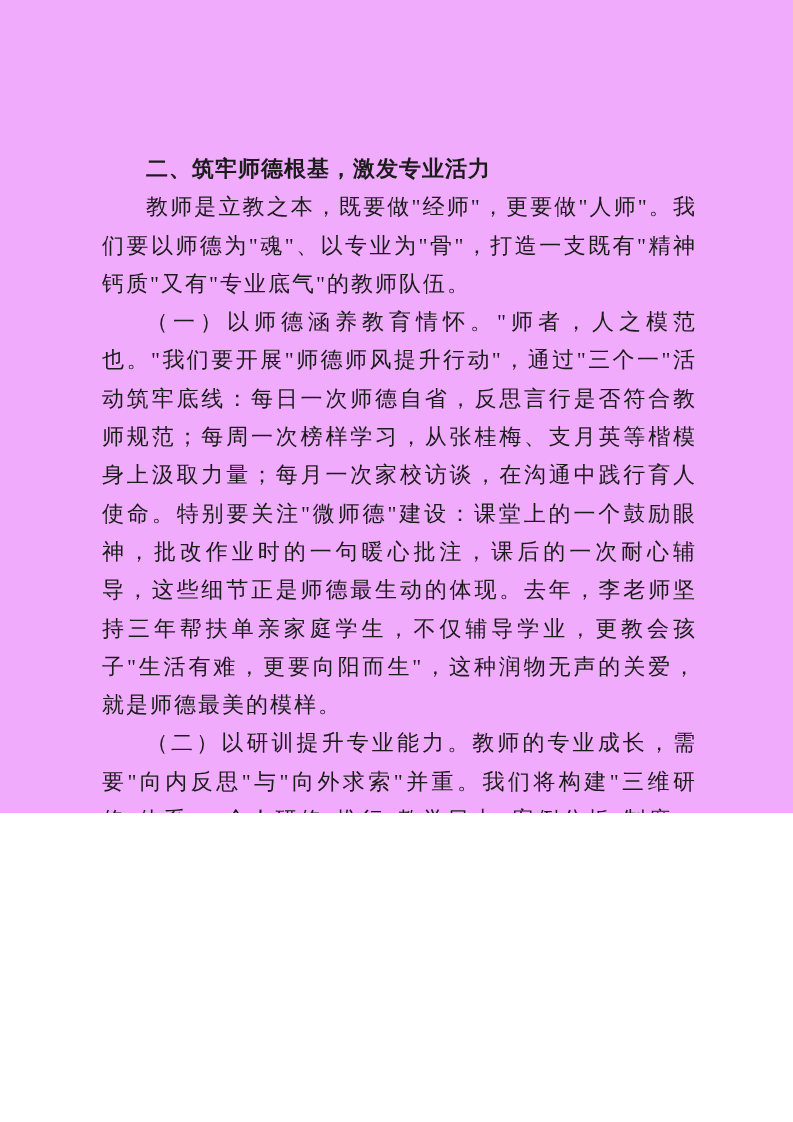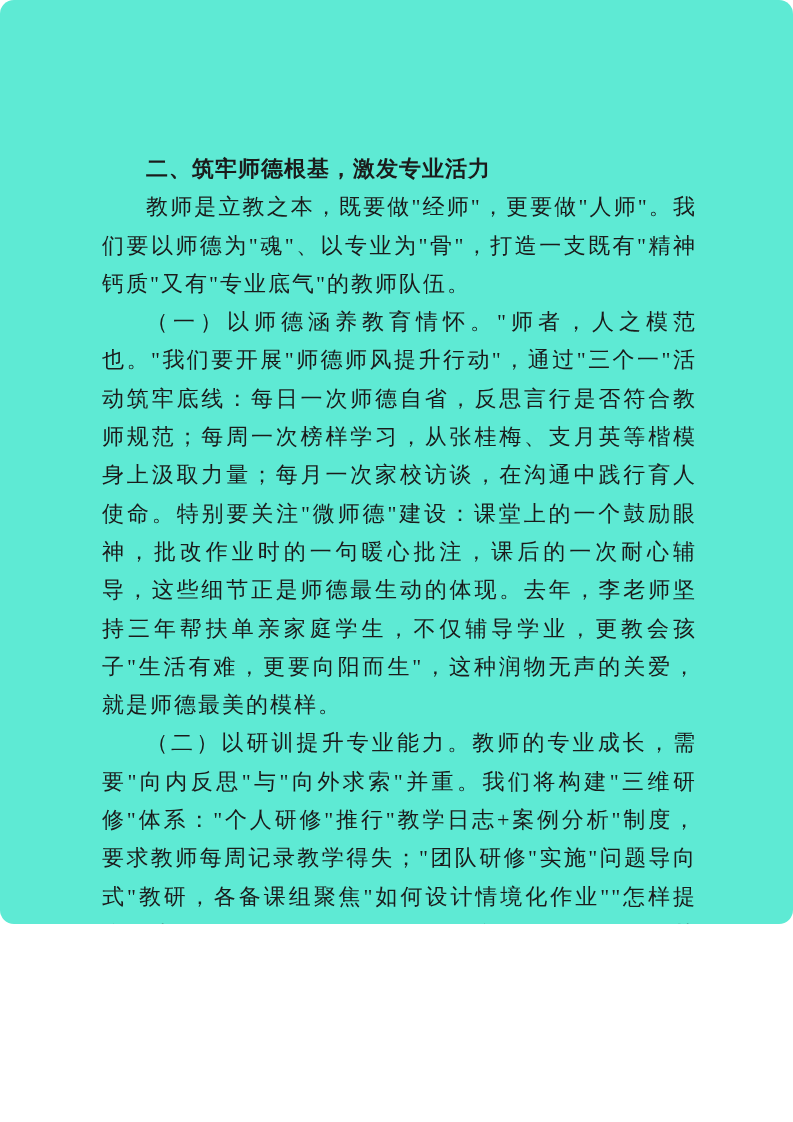--- a/index.html
+++ b/index.html
@@ -3,30 +3,29 @@
 <meta charset="utf-8">
 <style>
   html, body {
     margin: 0;
     padding: 0;
     background: #ffffff;
   }
   .page {
     position: relative;
     width: 793px;
-    height: 924px;
-    background: #5eead4;
+    height: 813px;
+    background: #f0abfc;
     box-sizing: border-box;
     padding: 150px 96px 0 102px;
     font-family: "Liberation Serif", "DejaVu Serif", serif;
     color: #1b1b1b;
     font-size: 22px;
     line-height: 38.3px;
     overflow: hidden;
-    border-radius: 14px;
   }
   .heading {
     margin: 0;
     font-size: 22px;
     font-weight: bold;
     letter-spacing: 1px;
     text-indent: 2em;
     text-align: left;
     white-space: nowrap;
   }

